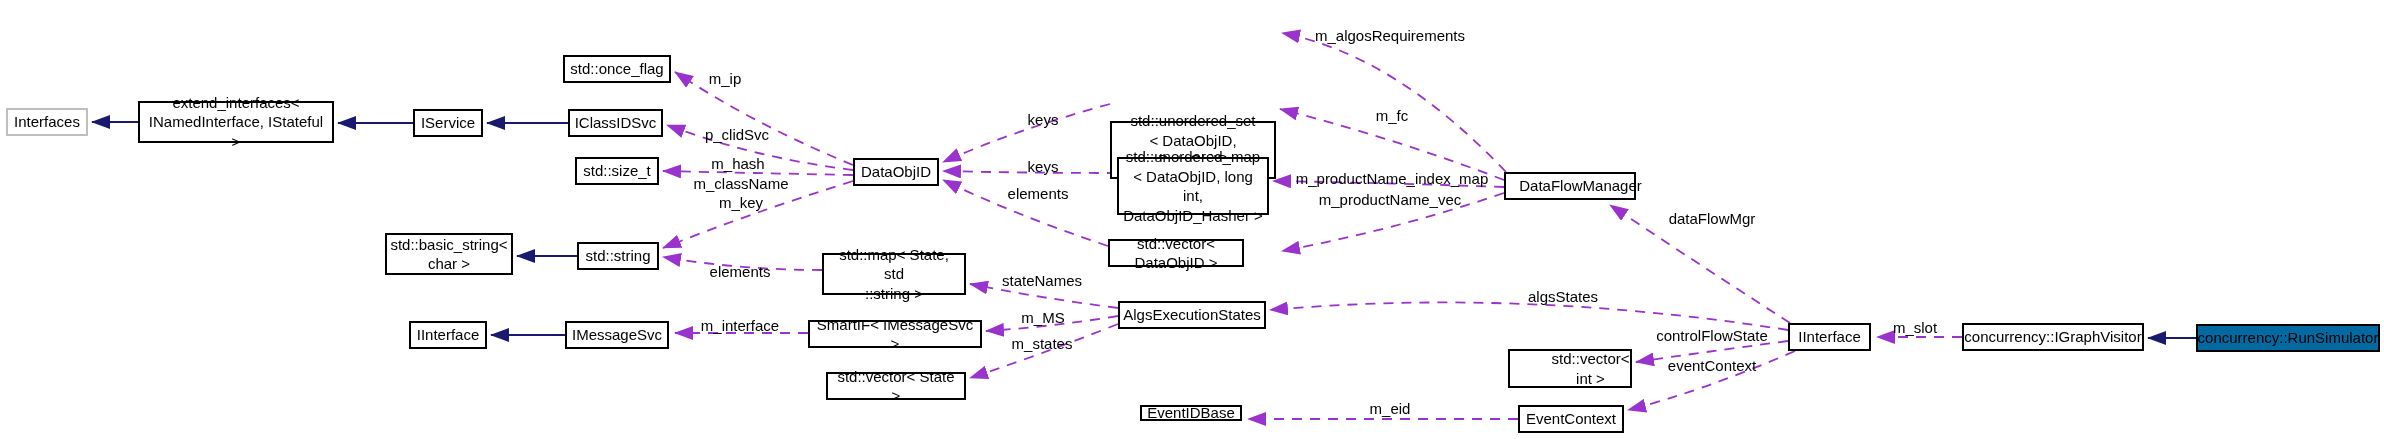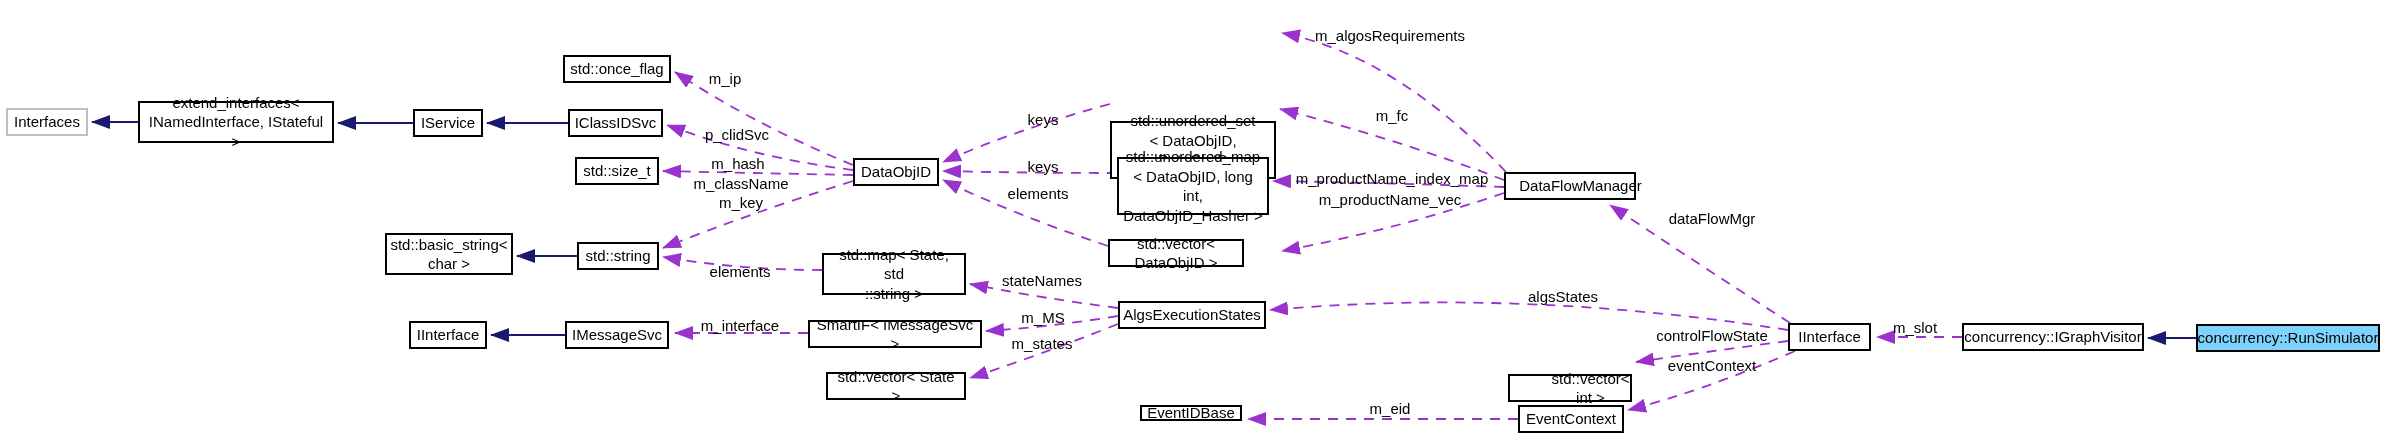--- a/index.html
+++ b/index.html
@@ -3,21 +3,21 @@
 <meta charset="utf-8">
 <style>
   html,body{margin:0;padding:0;background:#ffffff;}
   #diagram{position:relative;width:2384px;height:439px;background:#ffffff;overflow:hidden;
            font-family:"Liberation Sans","DejaVu Sans",sans-serif;}
   #edges{position:absolute;left:0;top:0;z-index:1;}
   .node{position:absolute;z-index:2;box-sizing:border-box;border:2px solid #000000;background:#ffffff;
         display:flex;align-items:center;justify-content:center;text-align:center;
         font-size:15px;line-height:1.3;color:#000000;white-space:pre-line;padding:0 4px;}
   .node.trunc{border-color:#bebebe;}
-  .node.focus{background:#7dd3fc;}
+  .node.focus{background:#0369a1;}
   .elabel{position:absolute;z-index:3;transform:translate(-50%,-50%);font-size:15px;line-height:1.25;
           color:#000000;white-space:pre-line;text-align:center;}
 </style>
 </head>
 <body>
 
 <div id="diagram">
 
   <svg id="edges" width="2384" height="439" viewBox="0 0 2384 439">
     <defs>
@@ -83,21 +83,21 @@
   <div class="node" style="left:826px;top:372px;width:140px;height:28px;">std::vector&lt; State &gt;</div>
   <div class="node" style="left:1110px;top:73px;width:166px;height:58px;margin-top:48px;">std::unordered_set
 &lt; DataObjID, DataObjID
 _Hasher &gt;</div>
   <div class="node" style="left:1117px;top:157px;width:152px;height:58px;">std::unordered_map
 &lt; DataObjID, long int,
 DataObjID_Hasher &gt;</div>
   <div class="node" style="left:1108px;top:239px;width:136px;height:28px;">std::vector&lt; DataObjID &gt;</div>
   <div class="node" style="left:1118px;top:301px;width:148px;height:28px;">AlgsExecutionStates</div>
   <div class="node" style="left:1504px;top:172px;width:132px;height:28px;padding-left:25px;">DataFlowManager</div>
-  <div class="node" style="left:1508px;top:374px;width:124px;height:28px;padding-left:45px;">std::vector&lt; int &gt;</div>
+  <div class="node" style="left:1508px;top:349px;width:124px;height:39px;padding-left:45px;">std::vector&lt; int &gt;</div>
   <div class="node" style="left:1518px;top:405px;width:106px;height:28px;">EventContext</div>
   <div class="node" style="left:1140px;top:405px;width:102px;height:16px;">EventIDBase</div>
   <div class="node" style="left:1788px;top:323px;width:83px;height:28px;">IInterface</div>
   <div class="node" style="left:1962px;top:323px;width:182px;height:28px;">concurrency::IGraphVisitor</div>
   <div class="node focus" style="left:2196px;top:324px;width:184px;height:28px;">concurrency::RunSimulator</div>
 
   <div class="elabel" style="left:725px;top:79px;">m_ip</div>
   <div class="elabel" style="left:737px;top:128px;margin-top:7px;">p_clidSvc</div>
   <div class="elabel" style="left:738px;top:164px;">m_hash</div>
   <div class="elabel" style="left:741px;top:194px;">m_className

